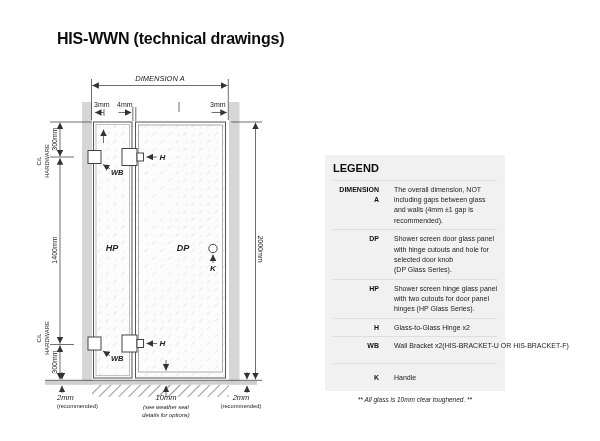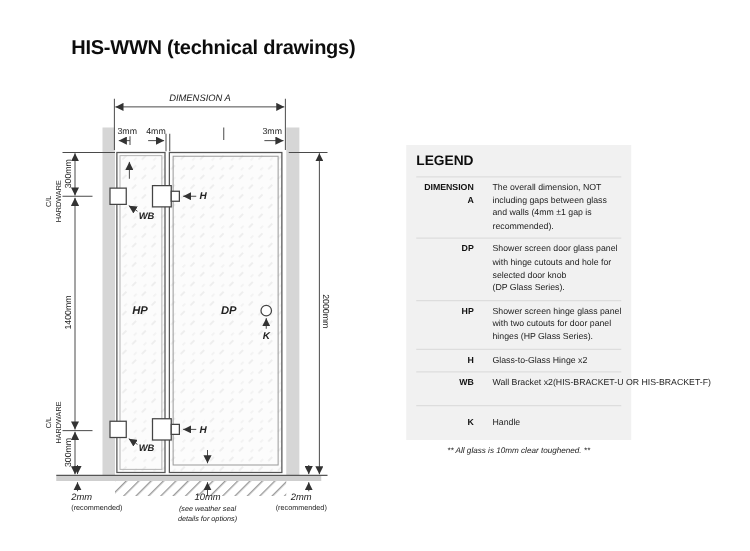--- a/index.html
+++ b/index.html
@@ -12,21 +12,21 @@
     letter-spacing:-0.2px;color:#0d0d0d;margin-left:22px;
   }
   svg.drawing{position:absolute;left:0;top:0;}
   svg.drawing text{font-family:"Liberation Sans","DejaVu Sans",sans-serif;fill:#222;}
   .dimtxt{font-size:7px;}
   .dimtxt-sm{font-size:5.8px;}
   .dimtxt-it{font-size:7.5px;font-style:italic;}
   .parttxt{font-weight:bold;font-style:italic;fill:#111;}
 
   .legend-wrap{position:absolute;left:325px;top:116px;width:180px;}
-  .legend-box{background:#f1f1f1;padding:5px 8px 0 8px;box-sizing:border-box;width:180px;}
+  .legend-box{background:#f1f1f1;padding:5px 8px 0 8px;box-sizing:border-box;width:180px;margin-top:39px;}
   .legend-title{font-size:11px;font-weight:bold;padding:2px 0 6px 0;color:#0d0d0d;}
   .legend-row{display:flex;border-top:1px solid #ddd;padding:4px 0 3.5px 0;}
   .legend-label{width:46px;flex-shrink:0;text-align:right;font-size:7px;font-weight:bold;color:#111;line-height:10.2px;}
   .legend-desc{margin-left:15px;font-size:7px;line-height:10.2px;color:#222;white-space:nowrap;}
   .row-wb{padding-bottom:11px;}
   .row-k{padding-top:9px;padding-bottom:8px;}
   .legend-footnote{margin-top:5px;text-align:center;font-size:6.5px;font-style:italic;color:#222;}
 </style>
 </head>
 <body>

